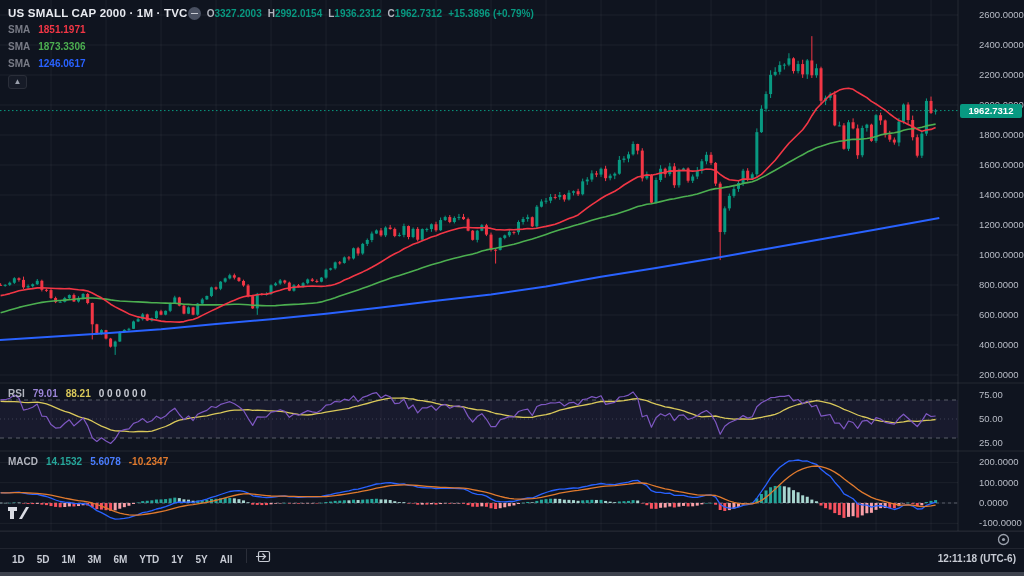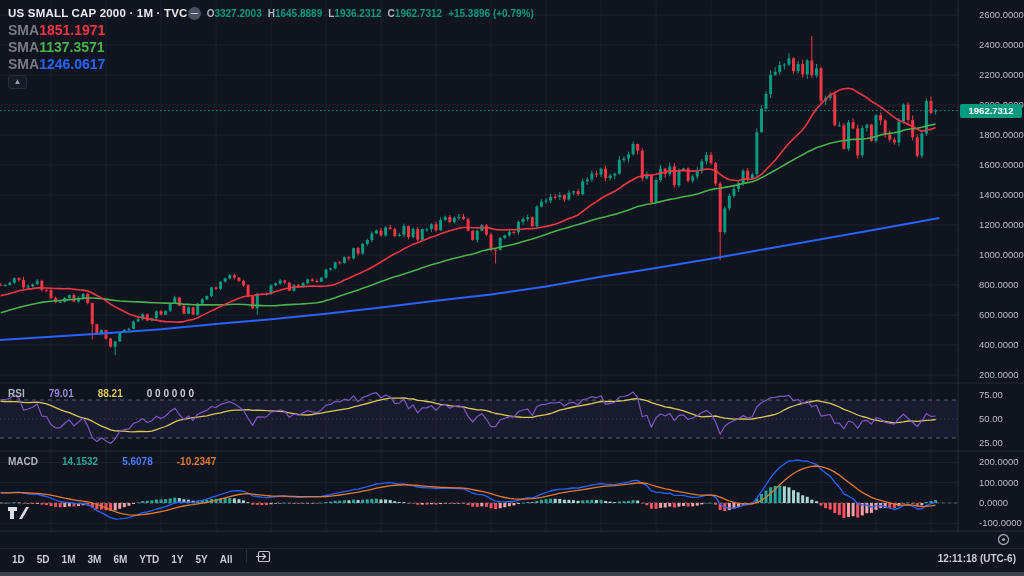--- a/index.html
+++ b/index.html
@@ -9,25 +9,25 @@
   #chart-svg { position:absolute; left:0; top:0; }
   
   #legend { position:absolute; left:8px; top:5px; z-index:5; }
   .sym-row { display:flex; align-items:center; height:16px; }
   .sym-title { color:#e8eaf0; font-size:11.5px; font-weight:bold; letter-spacing:.2px; }
   .minus-circle { width:13px; height:13px; border-radius:50%; background:#4a5162; position:relative; }
   .minus-circle::after { content:""; position:absolute; left:3px; top:6px; width:7px; height:1.5px; background:#c9ccd4; }
   .ohlc { display:flex; gap:6px; font-size:10px; margin-left:6px; }
   .ohlc .k { color:#b2b5be; font-weight:bold; }
   .ohlc .v { color:#089981; font-weight:bold; }
-  .sma-row { display:flex; font-size:14px; height:17px; align-items:center; }
+  .sma-row { display:flex; gap:8px; font-size:10px; height:17px; align-items:center; }
   .sma-row .k { color:#787b86; font-weight:bold; }
   .legend-collapse { width:19px; height:14px; border:1px solid #2a2e39; border-radius:3px;
     background:#161b27; color:#9aa0ac; font-size:8px; line-height:12px; text-align:center; margin-top:3px; }
-  .ind-legend { position:absolute; left:8px; display:flex; gap:24px; font-size:10px; font-weight:bold; z-index:5; }
+  .ind-legend { position:absolute; left:8px; display:flex; gap:8px; font-size:10px; font-weight:bold; z-index:5; }
   .ind-legend .k { color:#b2b5be; }
   
   .tick { position:absolute; left:979px; width:56px; font-size:9.5px; color:#b8bcc6; z-index:4; }
   .price-tag { position:absolute; left:960px; width:62px; height:14px; background:#089981; color:#fff;
     font-size:9.5px; font-weight:bold; text-align:center; line-height:14px; border-radius:2px; z-index:6; }
   
   #time-axis { position:absolute; left:0; top:531px; width:1024px; height:17px; border-top:1px solid #20242f; }
   #toolbar { position:absolute; left:0; top:548px; width:1024px; height:36px; border-top:1px solid #20242f;
     display:flex; padding-left:6px; }
   .range-btn { background:none; border:none; color:#c7cbd4; font-size:10px; font-weight:bold;
@@ -735,33 +735,33 @@
         <polyline points="0.6,295.6 5.18333,294.7 9.76666,293.6 14.34999,292.2 18.933320000000002,290.8 23.516650000000002,290.0 28.099980000000002,289.1 32.68331,288.6 37.26664,287.9 41.849970000000006,287.9 46.4333,288.0 51.01663,288.2 55.59996,288.5 60.18329000000001,288.6 64.76661999999999,288.7 69.34994999999999,288.6 73.93328,289.2 78.51661,289.8 83.09994,290.1 87.68327,291.0 92.2666,293.0 96.84993,295.5 101.43325999999999,297.8 106.01659,300.8 110.59992,304.2 115.18325,306.9 119.76658,309.2 124.34991,311.5 128.93323999999998,313.9 133.51657,315.4 138.0999,316.9 142.68323,317.7 147.26656,318.6 151.84989,319.5 156.43322,320.1 161.01655,321.1 165.59988,321.6 170.18321,321.8 174.76654,322.0 179.34987,322.1 183.9332,321.6 188.51653,320.3 193.09986,319.5 197.68319,317.8 202.26651999999999,315.4 206.84985,313.1 211.43318,310.9 216.01651,308.8 220.59984,306.5 225.18317,304.3 229.7665,302.1 234.34983,300.3 238.93316000000002,298.3 243.51649,296.7 248.09982,295.9 252.68315,295.6 257.26648,294.8 261.84981000000005,294.3 266.43314000000004,294.1 271.01647,293.1 275.5998,291.6 280.18313,290.3 284.76646000000005,288.7 289.34979000000004,288.0 293.93312000000003,287.3 298.51645,286.9 303.09978,286.6 307.68311000000006,286.2 312.26644000000005,286.1 316.84977000000003,286.3 321.4331,286.4 326.01643,286.0 330.59976000000006,285.4 335.18309000000005,284.2 339.76642000000004,282.6 344.34975000000003,280.0 348.93308,278.3 353.51641,276.0 358.09974000000005,273.9 362.68307000000004,271.9 367.26640000000003,269.7 371.84973,267.3 376.43306,264.7 381.01639000000006,262.0 385.59972000000005,259.1 390.18305000000004,256.2 394.76638,253.8 399.34971,251.6 403.93304,248.8 408.51637000000005,246.6 413.09970000000004,244.2 417.68303000000003,242.7 422.26636,240.7 426.84969,239.0 431.43302000000006,237.1 436.01635000000005,235.8 440.59968000000003,233.8 445.18301,232.3 449.76634,230.7 454.34967000000006,229.4 458.93300000000005,228.2 463.51633000000004,227.5 468.09966000000003,227.5 472.68299,227.8 477.26632000000006,227.9 481.84965000000005,227.7 486.43298000000004,227.7 491.01631000000003,228.4 495.59964,229.6 500.18297,229.7 504.76630000000006,230.0 509.34963000000005,229.6 513.93296,229.7 518.51629,229.4 523.0996200000001,229.1 527.68295,228.5 532.26628,228.8 536.84961,228.3 541.43294,227.2 546.0162700000001,226.4 550.5996,225.4 555.18293,224.3 559.76626,222.5 564.34959,220.5 568.9329200000001,218.6 573.51625,216.9 578.0995800000001,214.9 582.68291,211.4 587.26624,207.9 591.8495700000001,204.7 596.4329,201.7 601.0162300000001,198.5 605.59956,195.8 610.18289,193.5 614.7662200000001,191.2 619.34955,188.4 623.9328800000001,185.0 628.51621,182.3 633.09954,179.5 637.6828700000001,177.0 642.2662,176.0 646.8495300000001,174.9 651.43286,175.3 656.01619,174.3 660.5995200000001,173.1 665.18285,172.3 669.7661800000001,170.9 674.34951,171.1 678.93284,170.6 683.51617,170.4 688.0995,170.7 692.6828300000001,171.1 697.26616,170.7 701.8494900000001,170.0 706.43282,169.0 711.01615,169.2 715.5994800000001,170.4 720.18281,174.3 724.7661400000001,177.5 729.34947,179.8 733.9328,180.3 738.5161300000001,180.7 743.09946,179.1 747.6827900000001,179.1 752.26612,179.3 756.84945,177.2 761.4327800000001,174.4 766.01611,169.8 770.5994400000001,165.0 775.18277,160.2 779.7661,154.4 784.3494300000001,148.8 788.93276,143.2 793.5160900000001,138.7 798.09942,134.2 802.68275,129.7 807.26608,123.6 811.84941,115.7 816.4327400000001,108.7 821.01607,104.0 825.5994000000001,99.4 830.18273,95.0 834.76606,92.7 839.3493900000001,90.1 843.93272,88.8 848.5160500000001,88.3 853.09938,89.3 857.68271,92.3 862.2660400000001,95.0 866.84937,97.6 871.4327000000001,101.4 876.01603,104.0 880.59936,107.1 885.1826900000001,110.2 889.76602,114.0 894.3493500000001,117.4 898.93268,120.5 903.51601,122.0 908.0993400000001,124.5 912.68267,126.4 917.2660000000001,129.3 921.84933,131.2 926.43266,130.0 931.0159900000001,129.4 935.59932,127.5" fill="none" stroke="#f23645" stroke-width="1.6" stroke-linejoin="round"></polyline>
       </g>
     </svg>
 
   <div id="legend">
     <div class="sym-row">
       <span class="sym-title">US SMALL CAP 2000 · 1M · TVC</span>
       <span class="minus-circle"></span>
       <span class="ohlc">
         <span><span class="k">O</span><span class="v">3327.2003</span></span>
-        <span><span class="k">H</span><span class="v">1645.8889</span></span>
+        <span><span class="k">H</span><span class="v">2992.0154</span></span>
         <span><span class="k">L</span><span class="v">1936.2312</span></span>
         <span><span class="k">C</span><span class="v">1962.7312</span></span>
         <span class="v">+15.3896 (+0.79%)</span>
       </span>
     </div>
     <div class="sma-row">
       <span class="k">SMA</span>
       <span style="color:#f23645;font-weight:bold">1851.1971</span>
     </div>
     <div class="sma-row">
       <span class="k">SMA</span>
-      <span style="color:#4caf50;font-weight:bold">1137.3571</span>
+      <span style="color:#4caf50;font-weight:bold">1873.3306</span>
     </div>
     <div class="sma-row">
       <span class="k">SMA</span>
       <span style="color:#2962ff;font-weight:bold">1246.0617</span>
     </div>
     <div class="legend-collapse">
       <span>▲</span>
     </div>
   </div>
 

